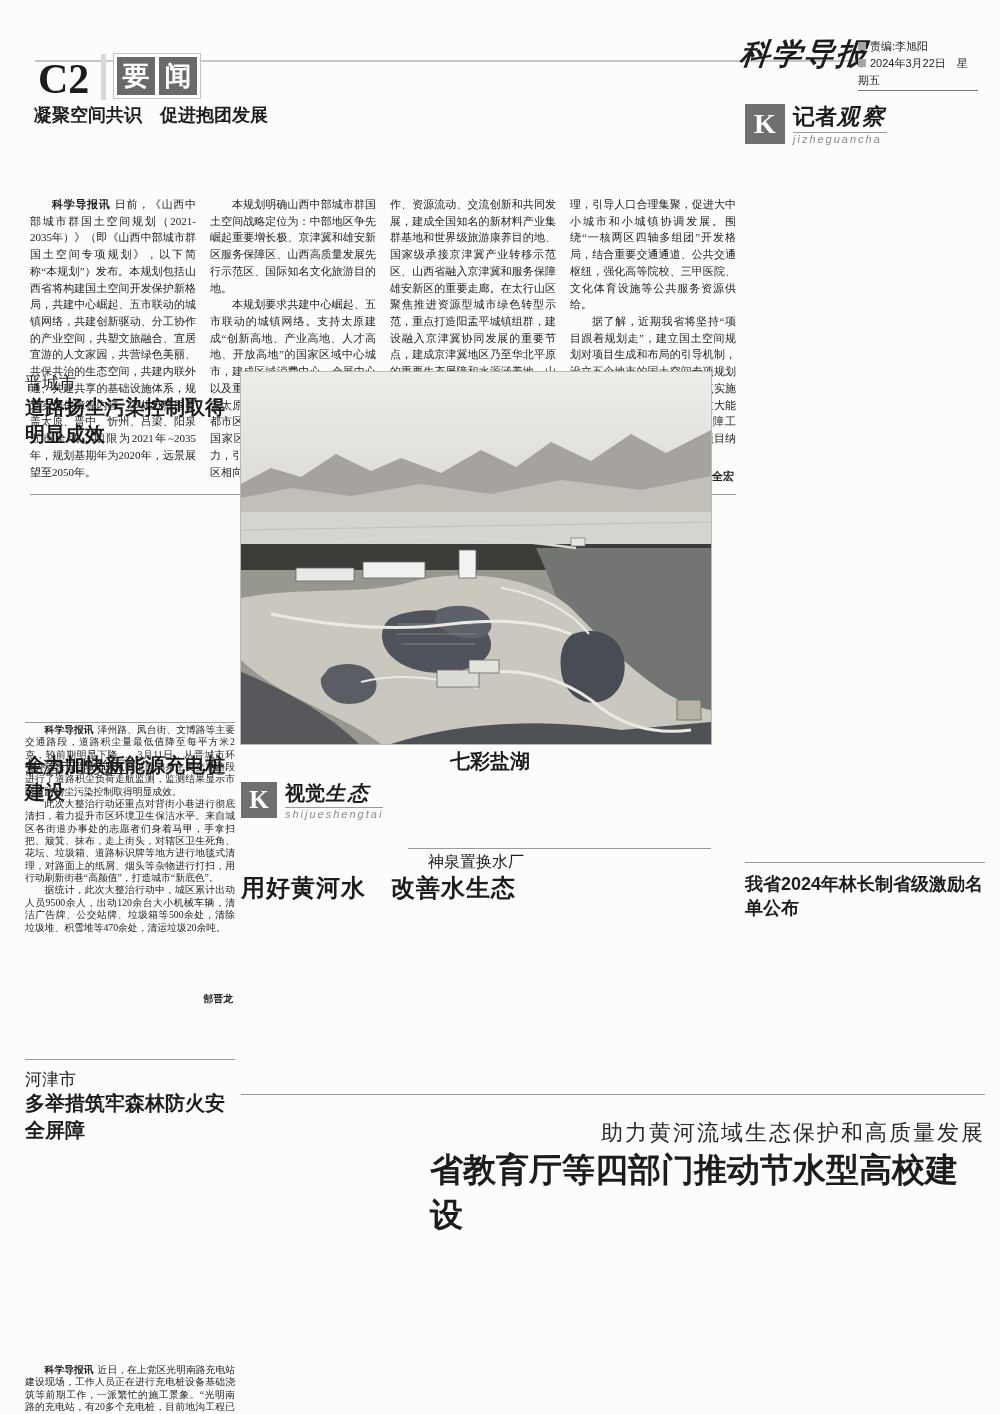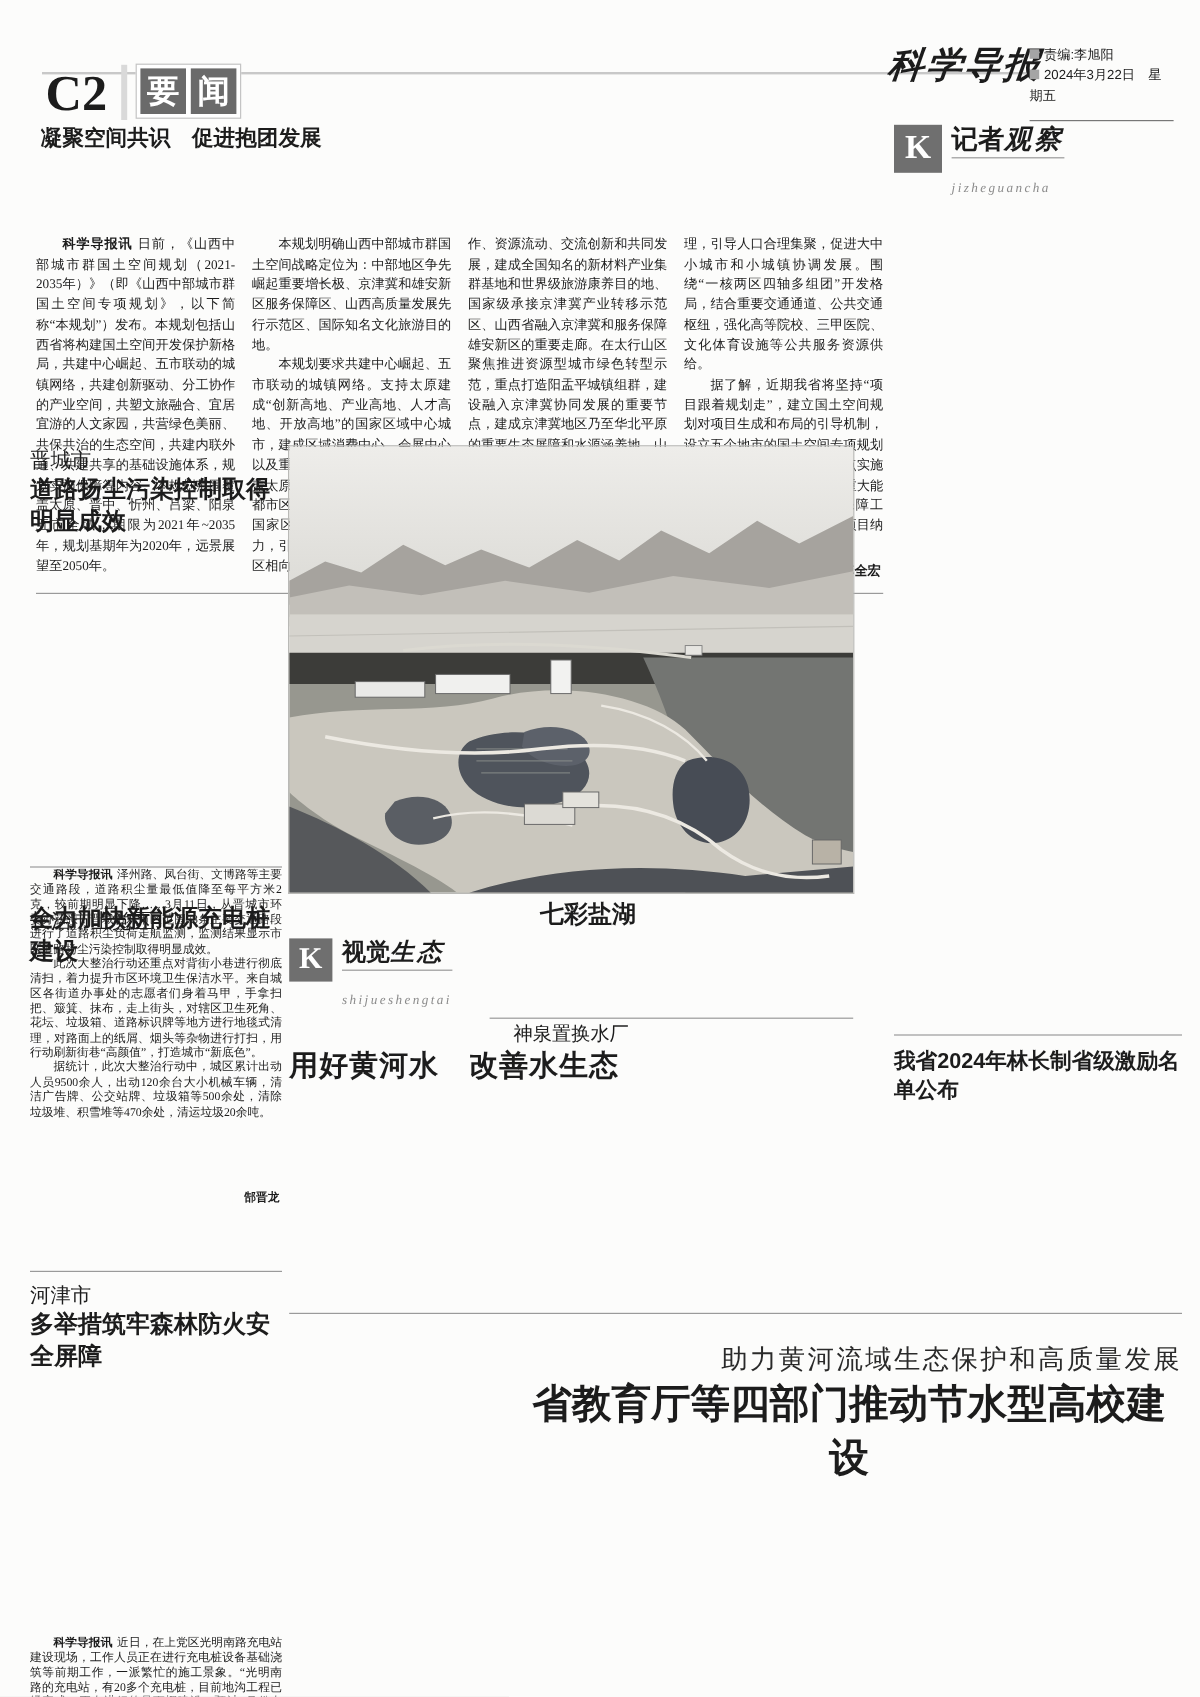--- a/index.html
+++ b/index.html
@@ -15,31 +15,31 @@
   .art-body p{margin:0;text-indent:2em;}
   .lead{font-weight:bold;margin-right:.4em;}
   .cols4{column-count:4;column-gap:14px;column-fill:auto;}
   .byline-abs{position:absolute;right:2px;bottom:1px;font-weight:bold;background:#fcfcfb;padding-left:10px;}
   .edition{font-family:"Liberation Serif",serif;font-weight:bold;font-size:42px;line-height:1;}
   .badge-frame{display:flex;gap:4px;border:1px solid #c4c4c4;padding:3px;background:#fff;}
   .badge-box{width:38px;height:38px;background:#6a6a6a;color:#fff;display:flex;align-items:center;justify-content:center;
              font-family:"Liberation Sans",sans-serif;font-weight:bold;font-size:27px;}
   .masthead{font-family:"DejaVu Serif",serif;font-style:italic;font-weight:bold;font-size:30px;
             transform:skewX(-6deg);letter-spacing:2px;}
-  .meta{font-family:"Liberation Sans",sans-serif;font-size:11px;line-height:1.55;border-bottom:1px solid #777;padding-bottom:11px;}
+  .meta{font-family:"Liberation Sans",sans-serif;font-size:11px;line-height:1.55;border-bottom:1px solid #777;padding-bottom:1px;}
   .sq{display:inline-block;width:8px;height:8px;background:#a5a5a5;margin-right:4px;}
   .klogo{width:40px;height:40px;background:#6f6f6f;color:#fff;display:flex;align-items:center;justify-content:center;
          font-family:"Liberation Serif",serif;font-weight:bold;font-size:28px;position:relative;}
   .klogo::before{content:"";position:absolute;left:-4px;top:-4px;width:14px;height:14px;background:#c2c2c2;z-index:-1;}
   .logo-row{display:flex;align-items:flex-start;gap:8px;}
   .logo-title{font-size:20px;line-height:1.1;}
   .logo-title .b{font-family:"Liberation Sans",sans-serif;font-weight:bold;}
   .logo-title .s{font-family:"DejaVu Serif",serif;font-style:italic;font-weight:bold;letter-spacing:3px;}
-  .logo-pinyin{font-family:Liberation Serif, serif;font-style:italic;color:#8a8a8a;font-size:11px;letter-spacing:2px;
-               border-top:1px solid #9a9a9a;margin-top:3px;padding-top:19px;}
+  .logo-pinyin{font-family:Liberation Sans, sans-serif;font-style:italic;color:#8a8a8a;font-size:11px;letter-spacing:2px;
+               border-top:1px solid #9a9a9a;margin-top:3px;padding-top:0;}
   .photo-frame{outline:1px solid #b9b9b6;}
 </style>
 </head>
 <body>
 
 <div class="page">
 
   <div class="hrule" style="left:35px;top:60px;width:820px;height:2px;background:#c8c8c8"></div>
   <div class="abs edition" style="left:38px;top:58px">C2</div>
   <div class="vbar" style="left:101px;top:54px;width:5px;height:46px"></div>
@@ -161,15 +161,15 @@
       <div class="logo-title" style="font-size:22px"><span class="b">记者</span><span class="s">观察</span></div>
       <div class="logo-pinyin">jizheguancha</div>
     </div>
   </div>
 
   <div class="hrule" style="left:745px;top:862px;width:240px"></div>
 
   <h2 class="abs headline" style="left:745px;top:872px;width:240px;font-size:18px">我省2024年林长制省级激励名单公布</h2>
 
   <div class="abs sans" style="left:430px;top:1118px;width:555px;text-align:right;font-size:22px;letter-spacing:2px;color:#2a2a2a">助力黄河流域生态保护和高质量发展</div>
-  <h1 class="abs headline" style="left:430px;top:1148px;width:555px;font-size:33px;text-align:center;font-weight:900">省教育厅等四部门推动节水型高校建设</h1>
+  <h1 class="abs headline" style="left:430px;top:1148px;width:555px;font-size:33px;text-align:left;font-weight:900">省教育厅等四部门推动节水型高校建设</h1>
 
 </div>
 
 </body></html>

